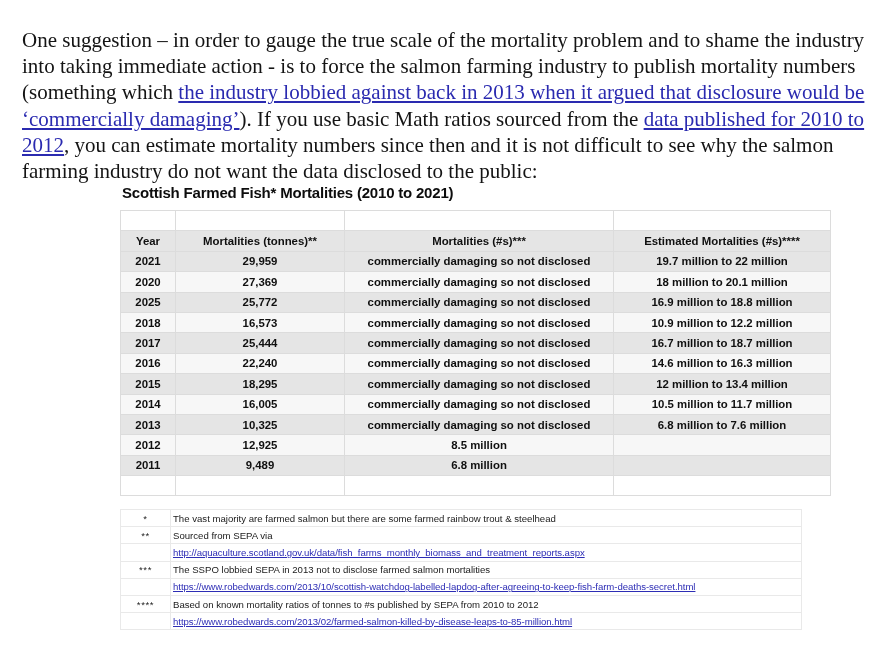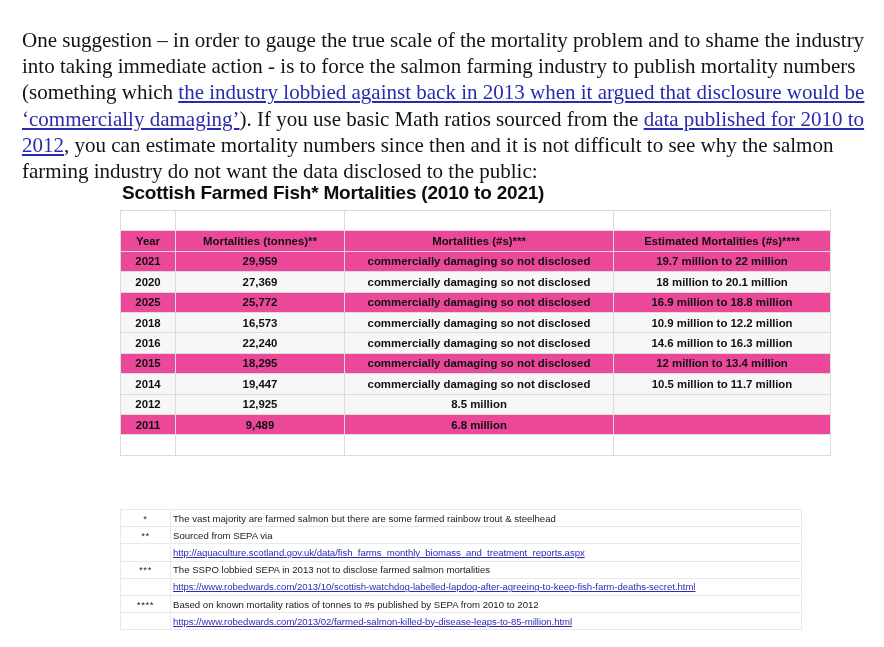--- a/index.html
+++ b/index.html
@@ -39,21 +39,21 @@
 
   
   .tblwrap {
     position: absolute;
     left: 120px;
     top: 176px;
     width: 684px;
   }
   .tbl-title {
     font-family: "Liberation Sans", sans-serif;
-    font-size: 19px;
+    font-size: 15px;
     font-weight: bold;
     letter-spacing: -0.2px;
     color: #0d0d0d;
     height: 34px;
     line-height: 34px;
     padding-left: 2px;
     white-space: nowrap;
   }
   table.grid {
     border-collapse: collapse;
@@ -65,21 +65,21 @@
     color: #101010;
   }
   table.grid td {
     border: 1px solid #dcdcdc;
     height: 19.4px;
     padding: 0 3px;
     overflow: hidden;
     white-space: nowrap;
     text-align: center;
     vertical-align: middle;
-    background: #ec4899;
+    background: #e5e5e5;
   }
   table.grid tr.alt td { background: #f7f7f7; }
   table.grid tr.blank td { background: #ffffff; }
   td.c-year   { width: 48px; }
   td.c-tonnes { width: 162px; }
   td.c-nums   { width: 262px; }
   td.c-est    { width: 210px; }
 
   
   .notes {
@@ -159,37 +159,49 @@
             <td class="c-tonnes">25,772</td>
             <td class="c-nums">commercially damaging so not disclosed</td>
             <td class="c-est">16.9 million to 18.8 million</td>
           </tr>
           <tr class="alt">
             <td class="c-year">2018</td>
             <td class="c-tonnes">16,573</td>
             <td class="c-nums">commercially damaging so not disclosed</td>
             <td class="c-est">10.9 million to 12.2 million</td>
           </tr>
+          <tr>
+            <td class="c-year">2017</td>
+            <td class="c-tonnes">25,444</td>
+            <td class="c-nums">commercially damaging so not disclosed</td>
+            <td class="c-est">16.7 million to 18.7 million</td>
+          </tr>
           <tr class="alt">
             <td class="c-year">2016</td>
             <td class="c-tonnes">22,240</td>
             <td class="c-nums">commercially damaging so not disclosed</td>
             <td class="c-est">14.6 million to 16.3 million</td>
           </tr>
           <tr>
             <td class="c-year">2015</td>
             <td class="c-tonnes">18,295</td>
             <td class="c-nums">commercially damaging so not disclosed</td>
             <td class="c-est">12 million to 13.4 million</td>
           </tr>
           <tr class="alt">
             <td class="c-year">2014</td>
-            <td class="c-tonnes">19,447</td>
+            <td class="c-tonnes">16,005</td>
             <td class="c-nums">commercially damaging so not disclosed</td>
             <td class="c-est">10.5 million to 11.7 million</td>
+          </tr>
+          <tr>
+            <td class="c-year">2013</td>
+            <td class="c-tonnes">10,325</td>
+            <td class="c-nums">commercially damaging so not disclosed</td>
+            <td class="c-est">6.8 million to 7.6 million</td>
           </tr>
           <tr class="alt">
             <td class="c-year">2012</td>
             <td class="c-tonnes">12,925</td>
             <td class="c-nums">8.5 million</td>
             <td class="c-est">&nbsp;</td>
           </tr>
           <tr>
             <td class="c-year">2011</td>
             <td class="c-tonnes">9,489</td>

